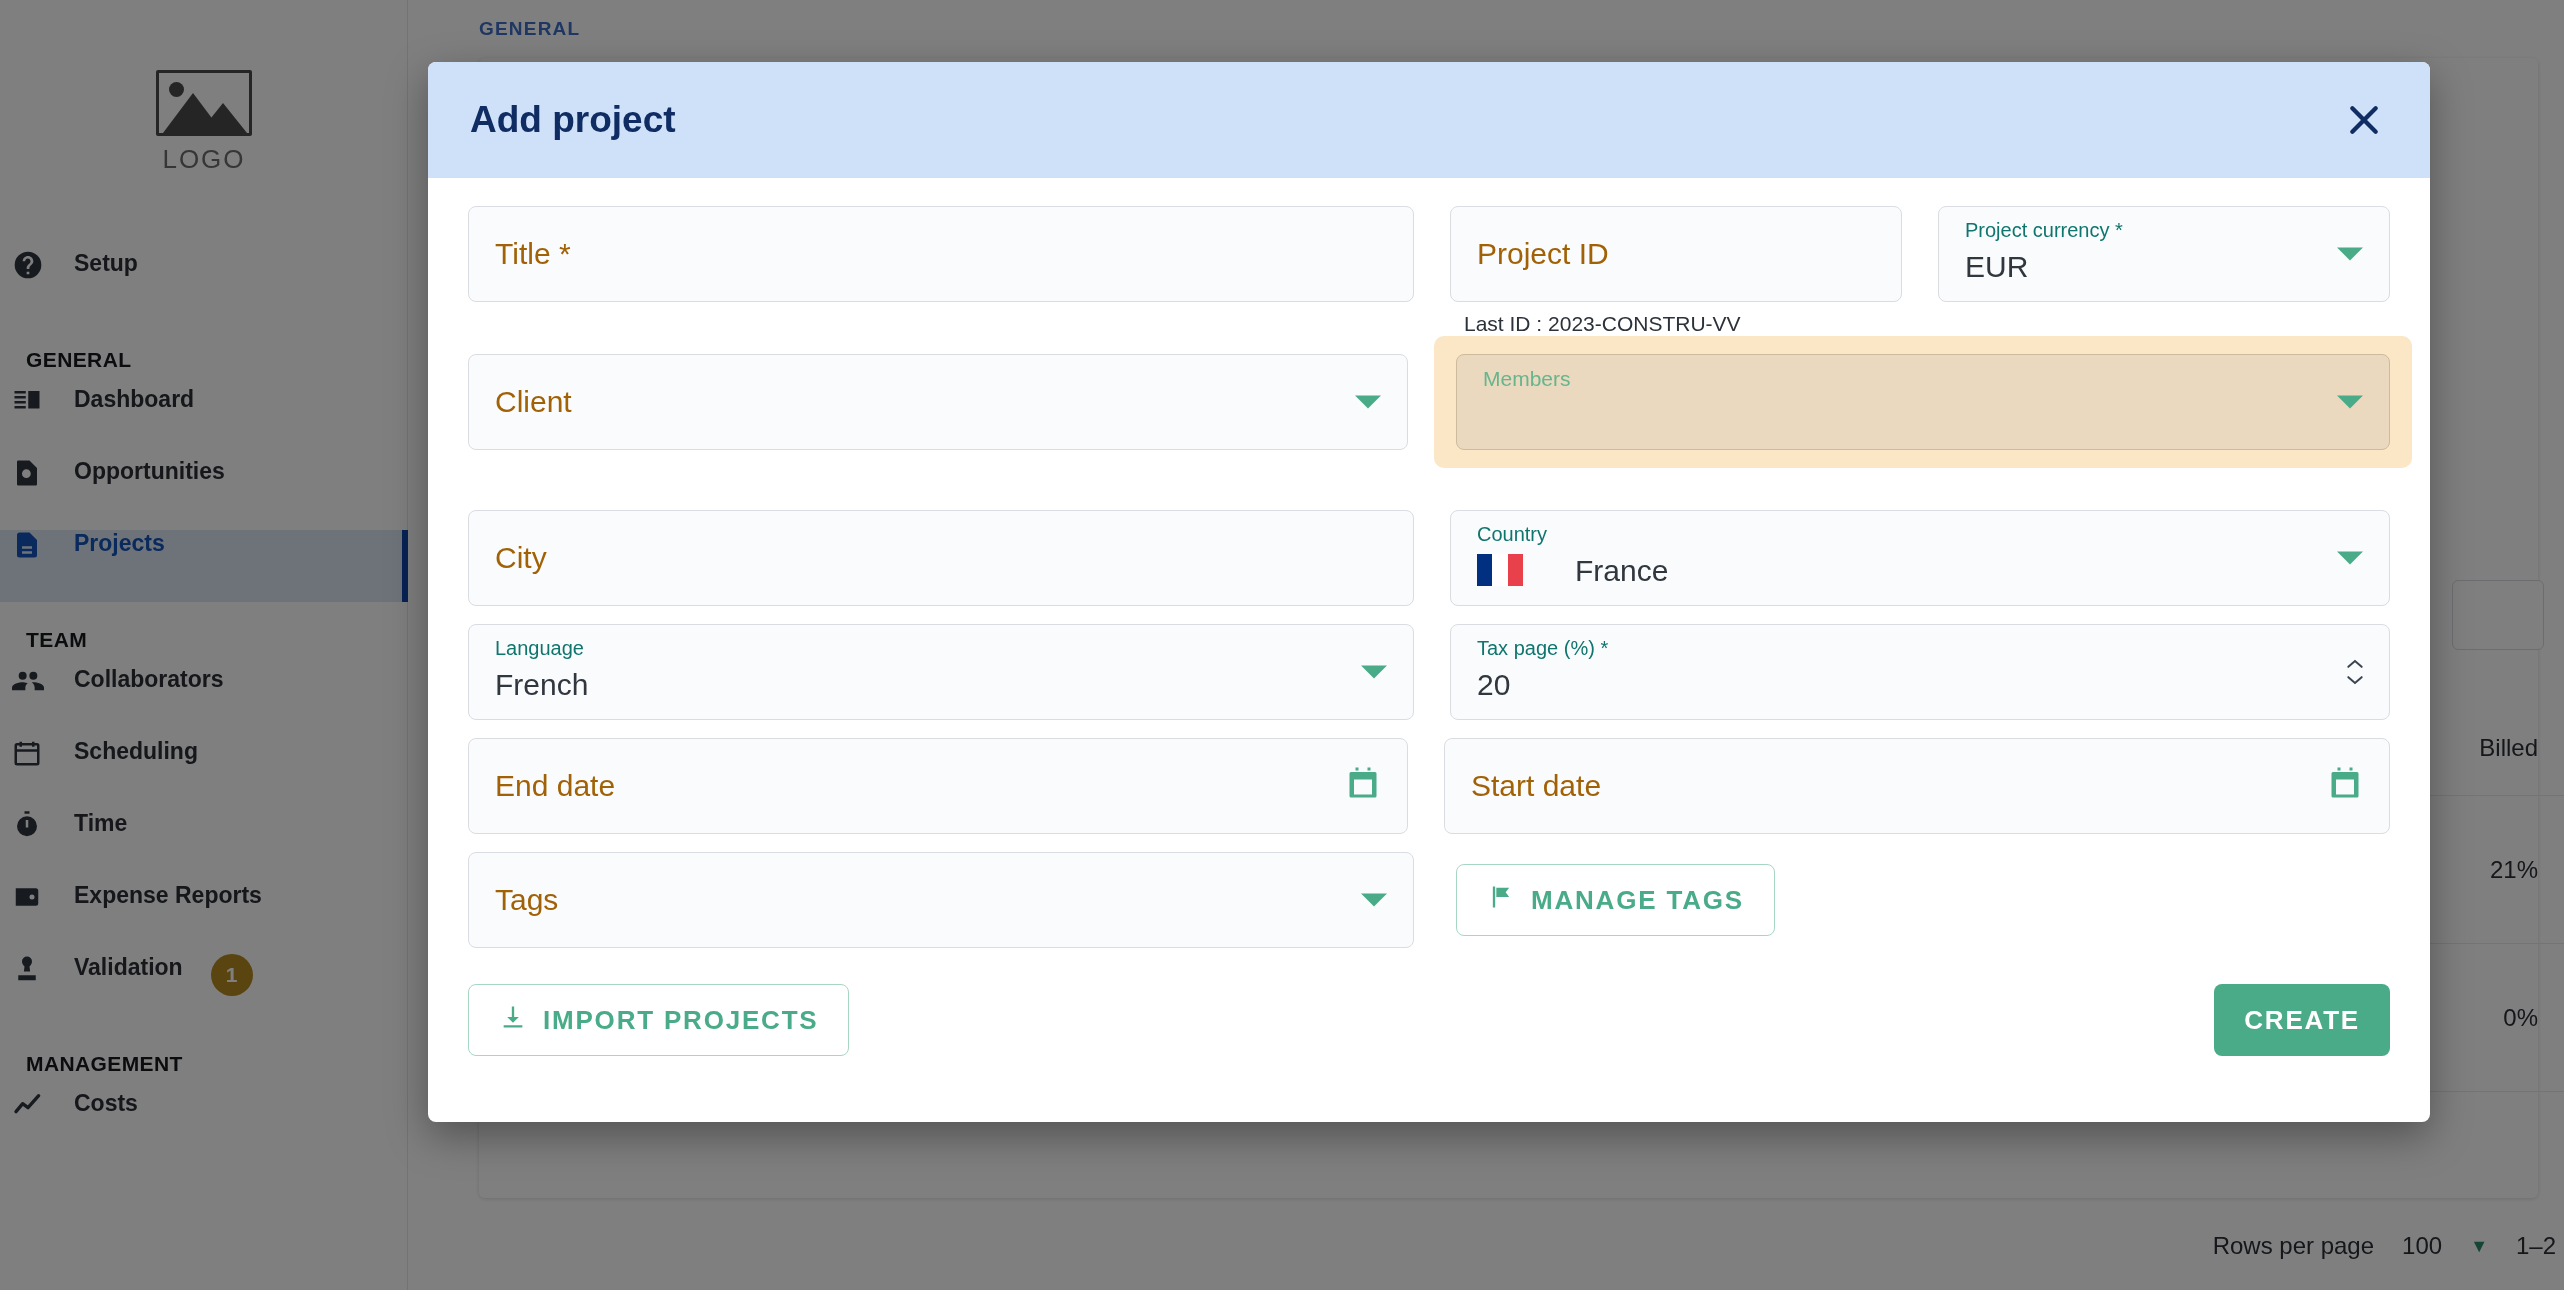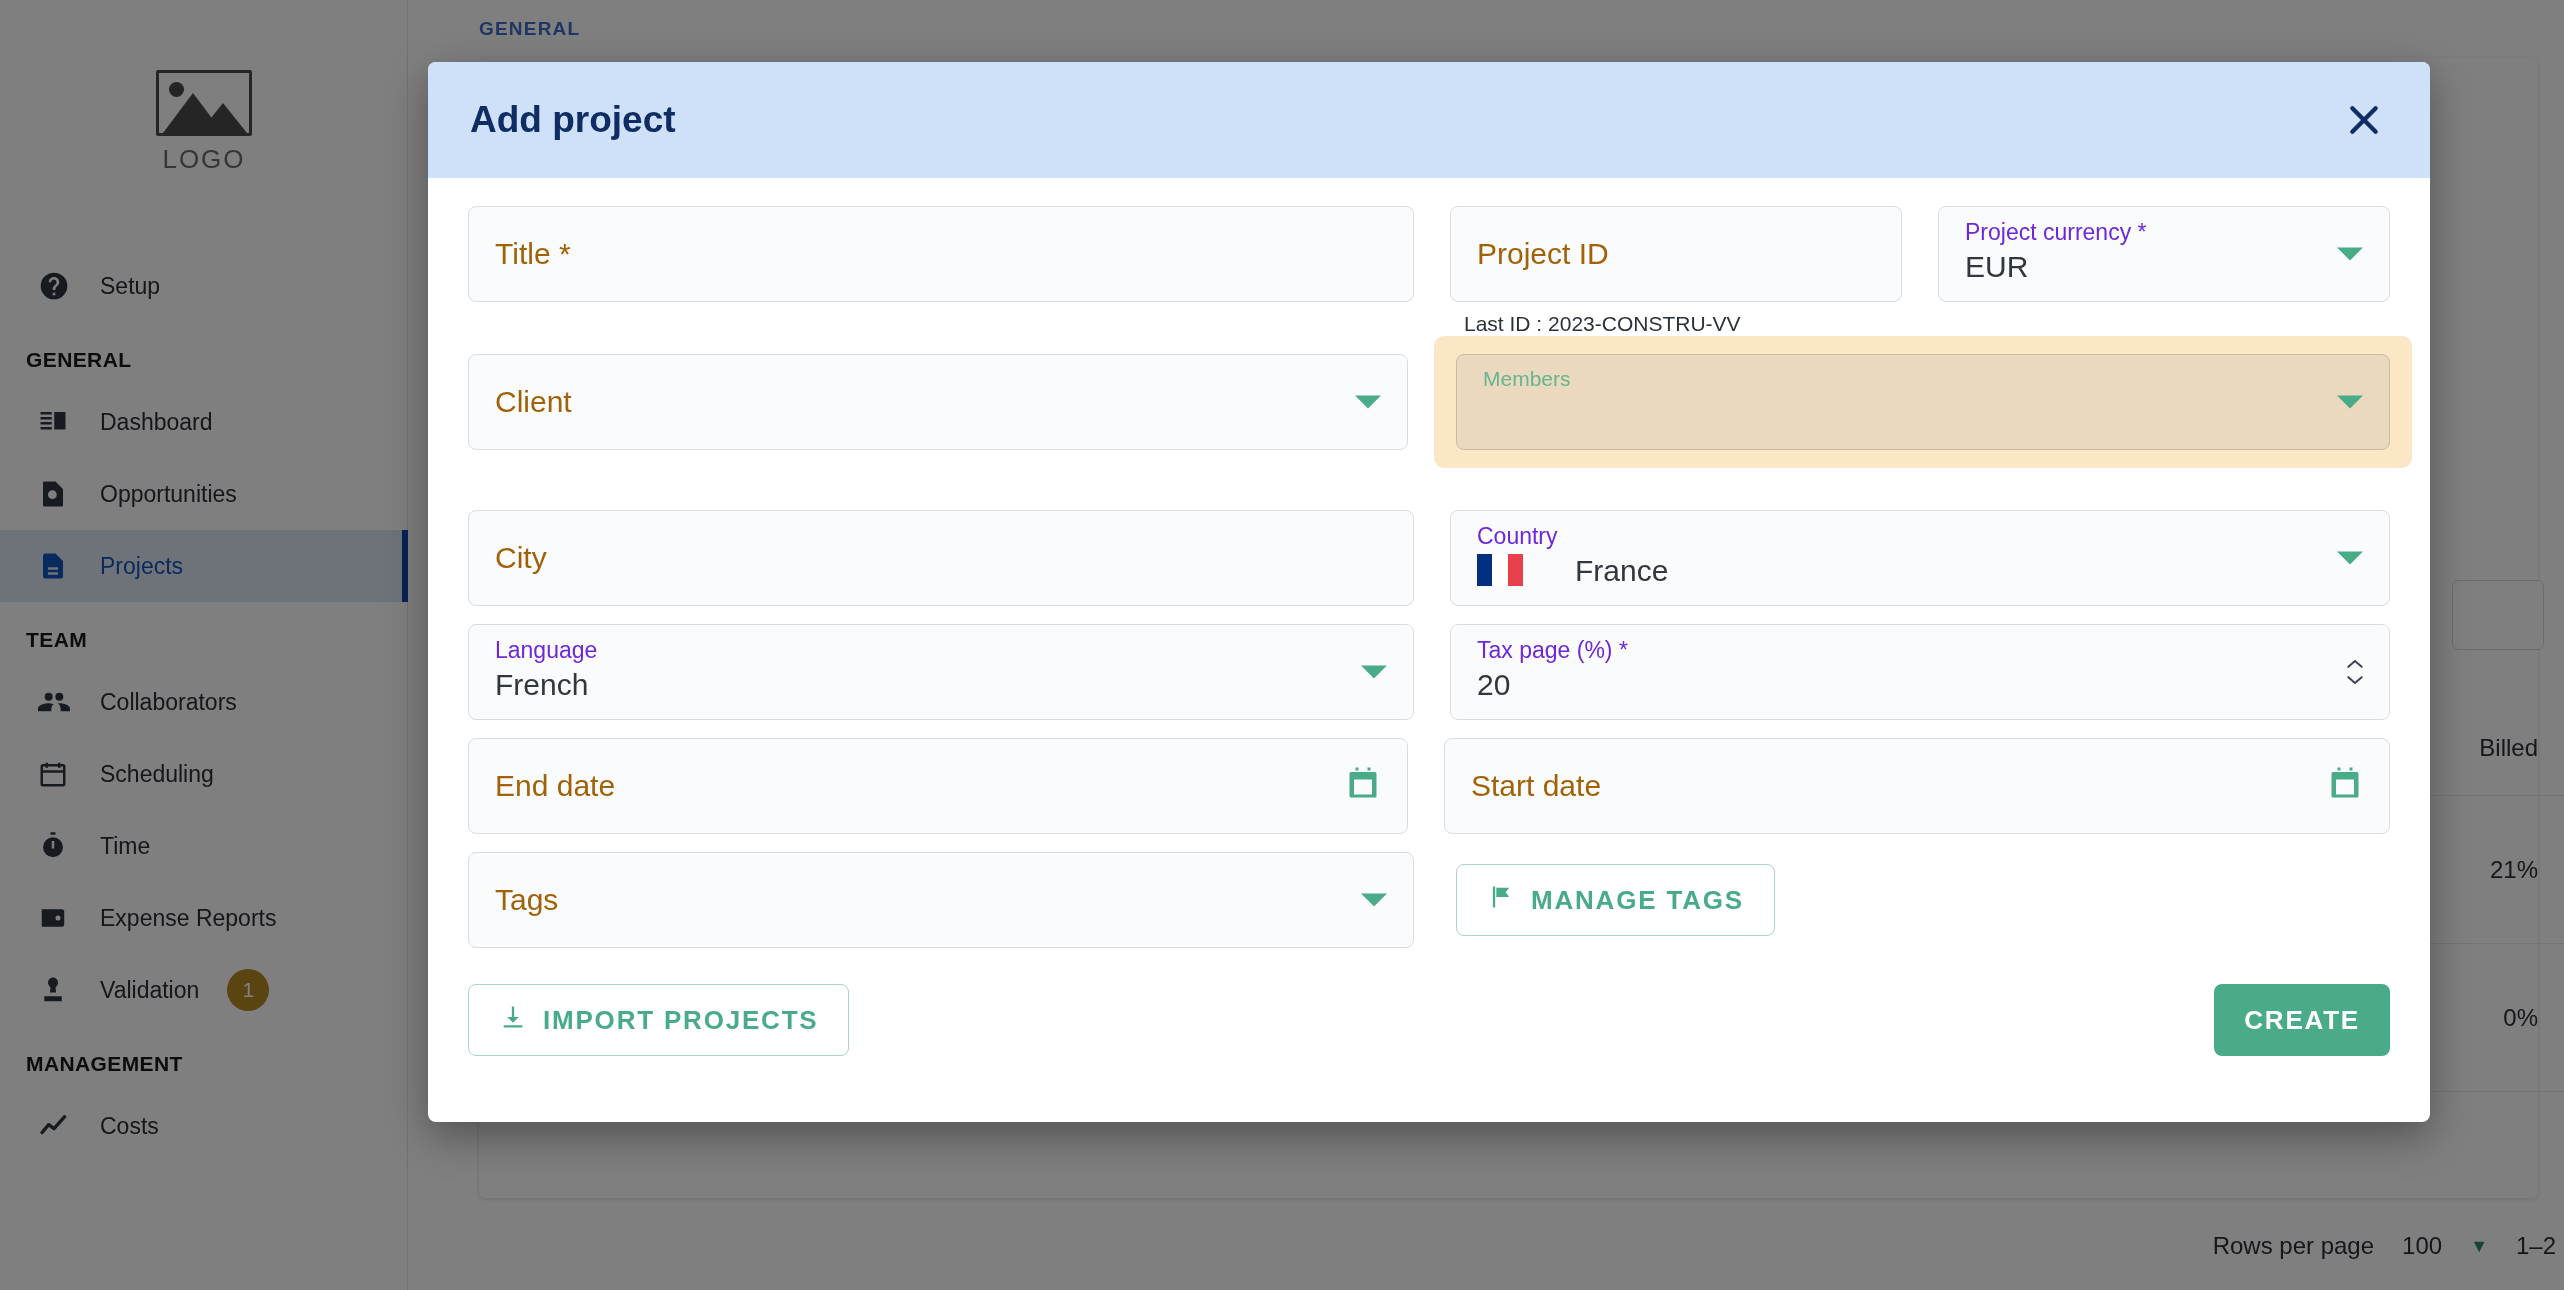--- a/index.html
+++ b/index.html
@@ -32,22 +32,22 @@
     border-right: 30px solid transparent; border-bottom: 40px solid #4a4a4a;
   }
   .logo-box .mtn2 {
     position: absolute; bottom: 0; right: 2px;
     width: 0; height: 0; border-left: 24px solid transparent;
     border-right: 24px solid transparent; border-bottom: 30px solid #4a4a4a;
   }
   .logo-text { font-size: 26px; letter-spacing: 2px; color: #6d6d6d; margin-top: 8px; }
 
   .nav-item {
-    display: flex; align-items: center; height: 72px; padding-left: 38px;
-    font-size: 23px; color: #2a2f36; position: relative; cursor: pointer;
+    display: flex; align-items: flex-start; height: 72px; padding-left: 12px;
+    font-size: 23px; color: #2a2f36; position: relative; cursor: pointer; font-weight: bold;
   }
   .nav-item .ico { width: 42px; height: 30px; display: flex; align-items: center; color: #2f3640; flex: 0 0 42px; }
   .nav-item .lbl { margin-left: 20px; }
   .nav-item.active { background: #dce7f5; }
   .nav-item.active .lbl { color: #1552b8; }
   .nav-item.active::after {
     content: ""; position: absolute; right: 0; top: 0; bottom: 0; width: 6px; background: #0f47a8;
   }
   .nav-section {
     font-size: 21px; font-weight: 700; color: #14181d; letter-spacing: .4px;
@@ -108,21 +108,21 @@
   .col-wide { width: 940px; }
 
   .field {
     position: relative; height: 96px; background: #fafbfc;
     border: 1px solid #d9dde2; border-radius: 8px;
     display: flex; align-items: center; padding: 0 26px; cursor: text;
   }
   .field.select { cursor: pointer; }
   .placeholder { font-size: 30px; color: #a16207; }
   .flabel {
-    position: absolute; left: 26px; top: 12px; font-size: 23px; color: #6d28d9;
+    position: absolute; left: 26px; top: 12px; font-size: 20px; color: #0f766e;
   }
   .fvalue { font-size: 30px; color: #31373f; margin-top: 26px; }
   .fvalue.indent { margin-left: 98px; }
   .caret-down {
     position: absolute; right: 26px; top: 50%; transform: translateY(-50%);
     width: 0; height: 0; border-left: 13px solid transparent;
     border-right: 13px solid transparent; border-top: 13px solid #4aab88;
   }
   .cal-ico { position: absolute; right: 26px; top: 50%; transform: translateY(-50%); color: #4aab88; }
   .spinner {

